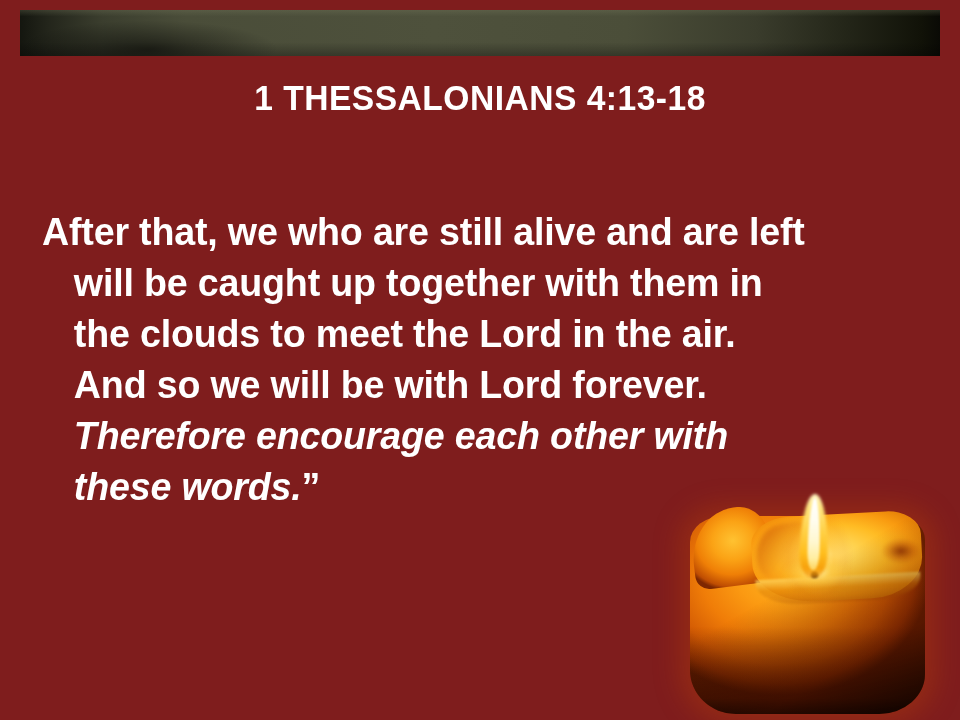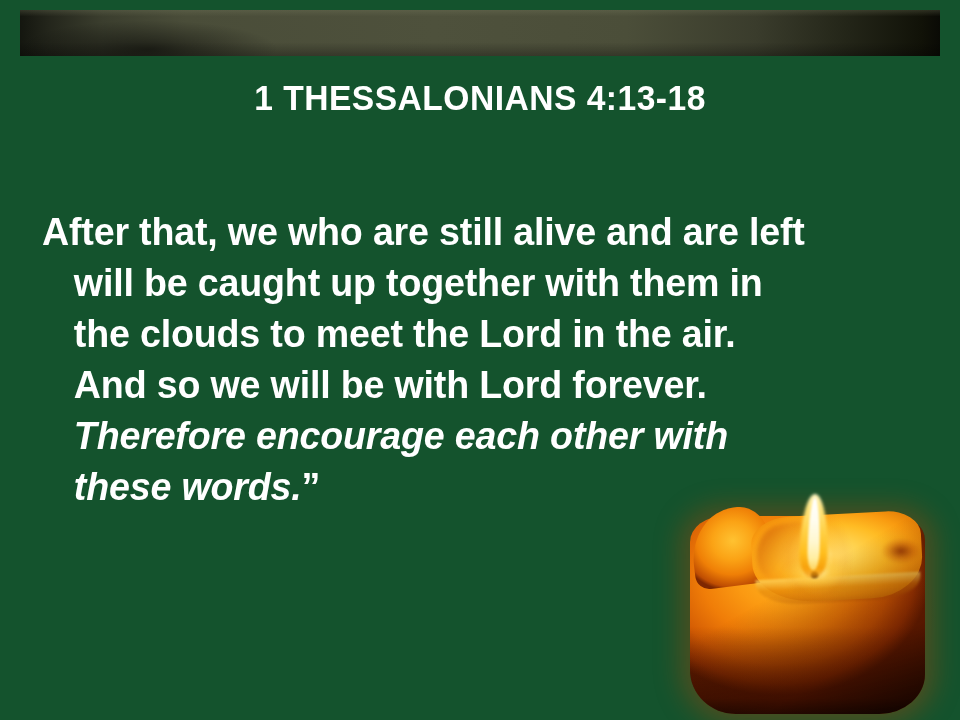--- a/index.html
+++ b/index.html
@@ -9,21 +9,21 @@
     background: #000000;
   }
   body {
     font-family: "Liberation Sans", sans-serif;
   }
 
   .slide {
     position: relative;
     width: 960px;
     height: 720px;
-    background: #14532d;
+    background: #7f1d1d;
     overflow: hidden;
   }
 
   
   .top-band {
     position: absolute;
     left: 20px;
     top: 10px;
     width: 920px;
     height: 46px;

